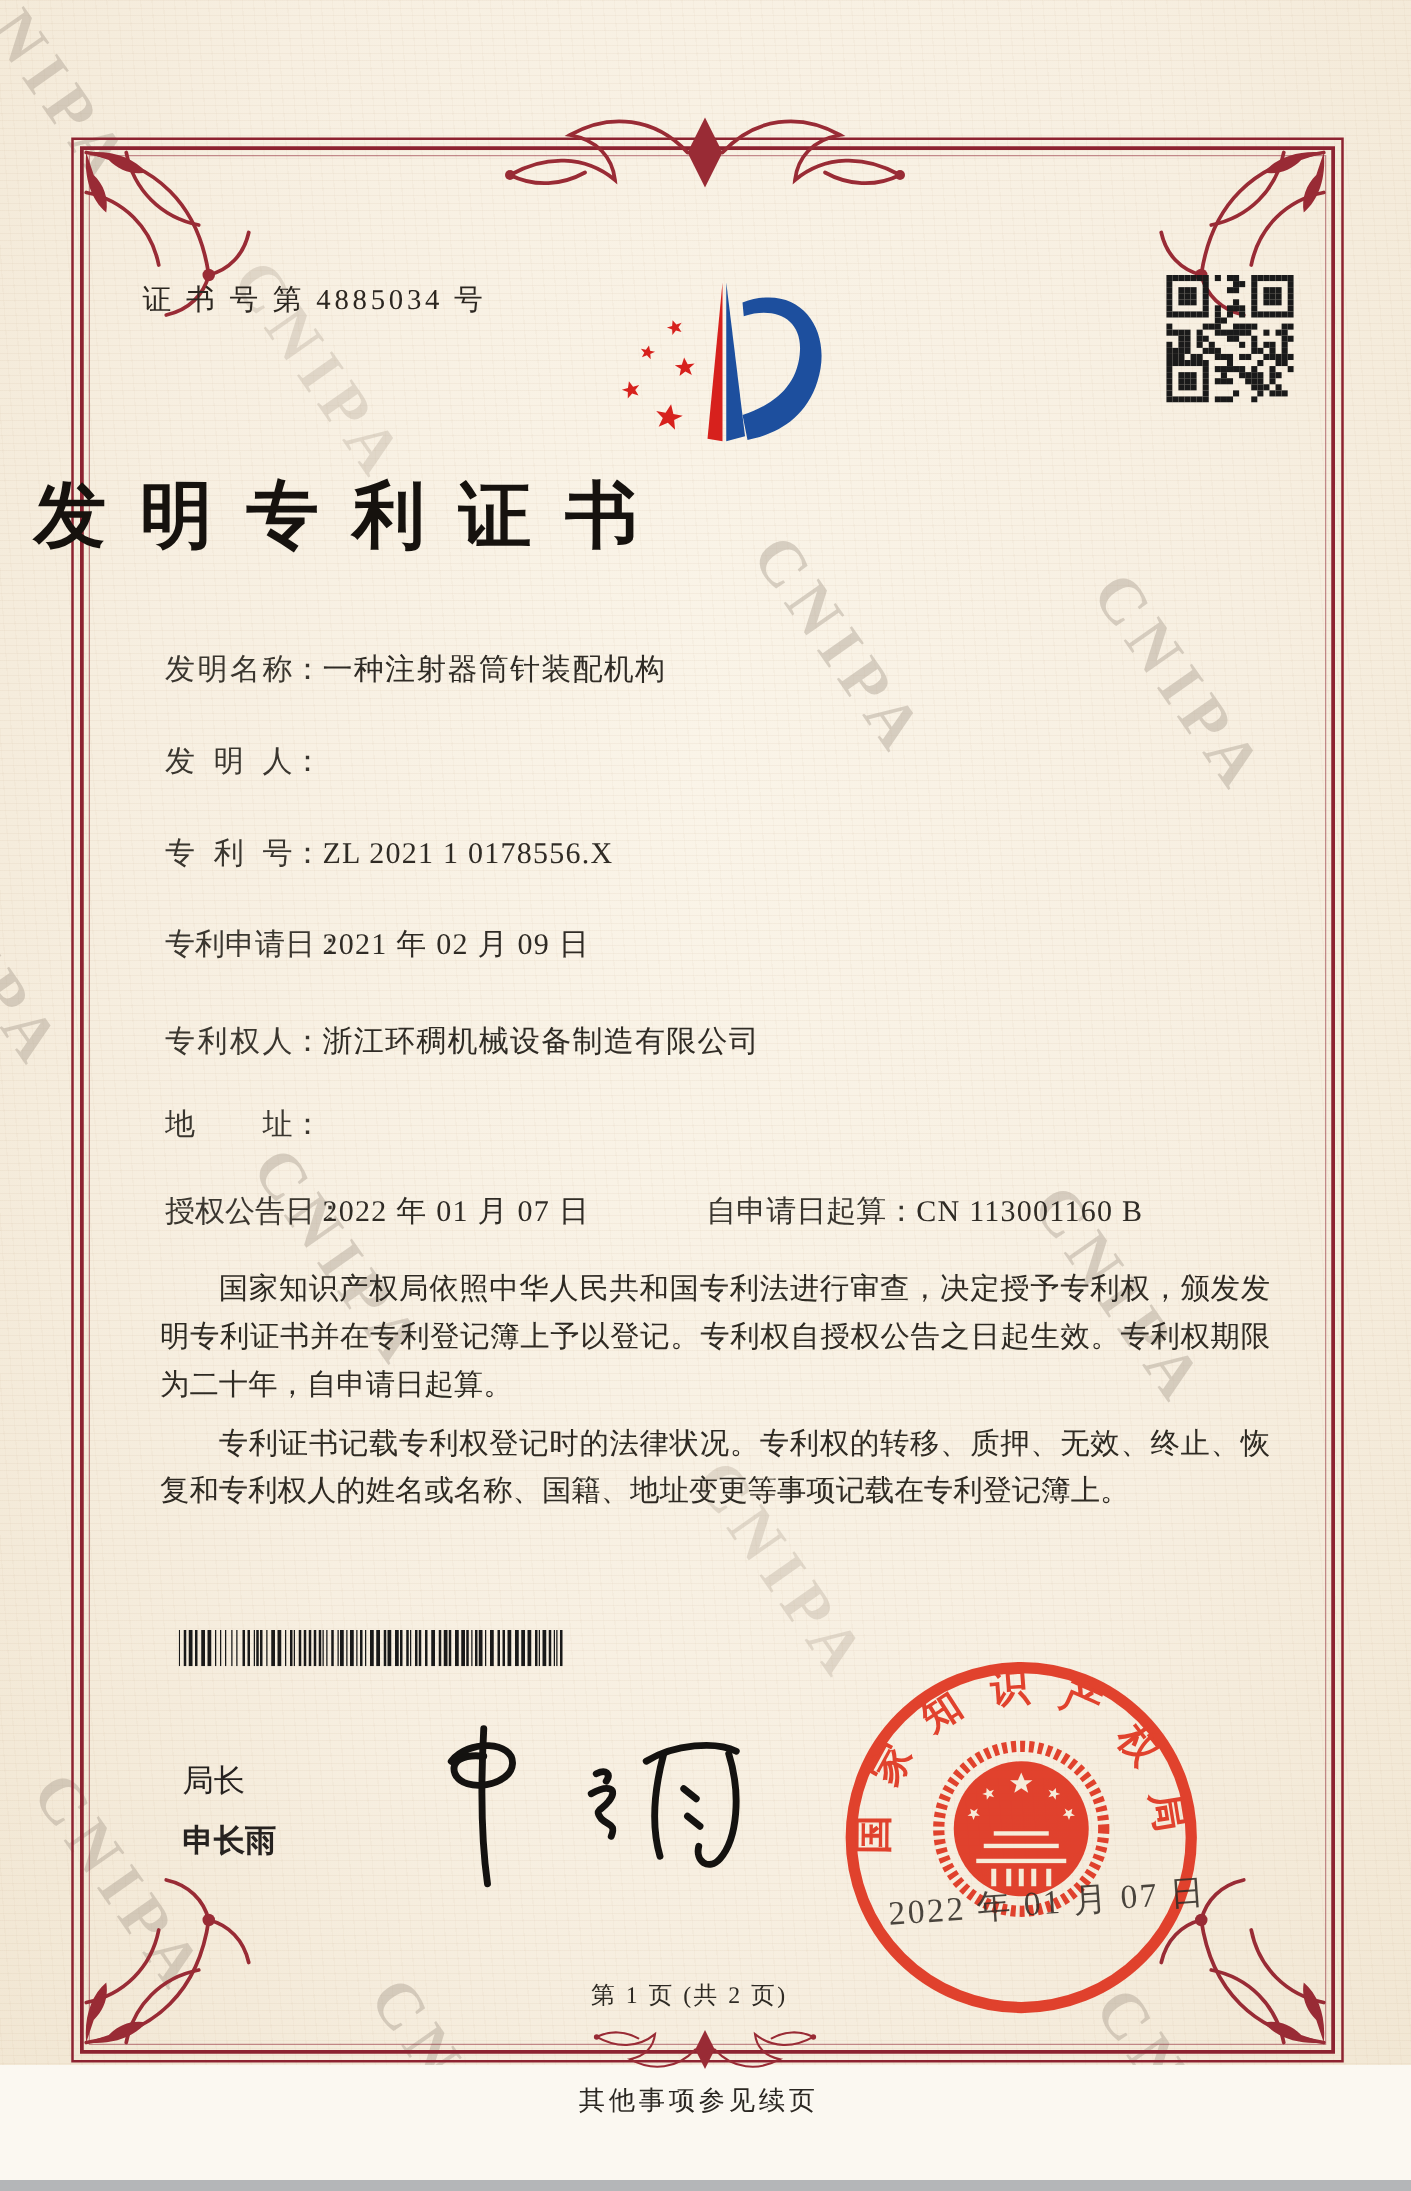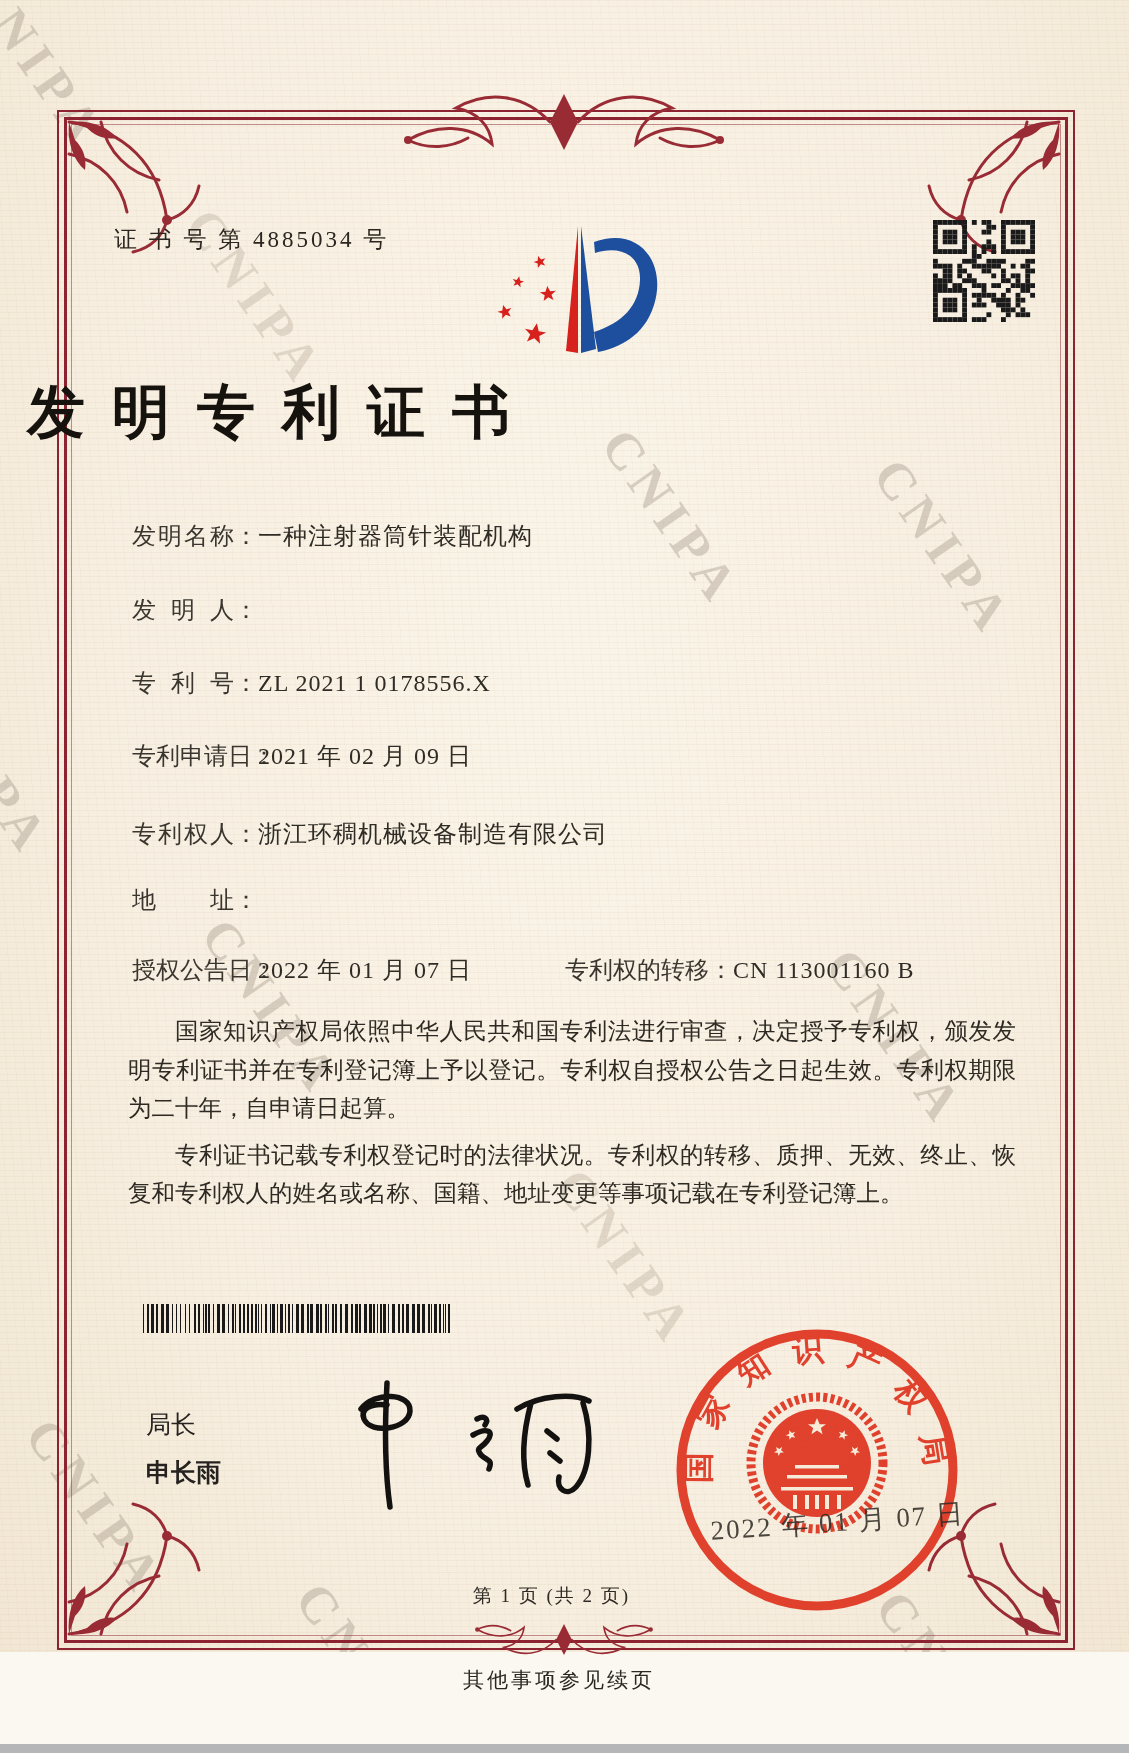--- a/index.html
+++ b/index.html
@@ -420,21 +420,21 @@
   <div class="row r6">
     <span class="flabel">
         <span>授</span>
         <span>权</span>
         <span>公</span>
         <span>告</span>
         <span>日：</span>
       </span>
     <span class="fvalue">2022 年 01 月 07 日</span>
     <span class="col2">
-      <span class="flabel2">专利权的转移：</span>
+      <span class="flabel2">自申请日起算：</span>
       <span class="fvalue">CN 113001160 B</span>
     </span>
   </div>
 
   <div class="paras">
     <p>国家知识产权局依照中华人民共和国专利法进行审查，决定授予专利权，颁发发明专利证书并在专利登记簿上予以登记。专利权自授权公告之日起生效。专利权期限为二十年，自申请日起算。</p>
     <p>专利证书记载专利权登记时的法律状况。专利权的转移、质押、无效、终止、恢复和专利权人的姓名或名称、国籍、地址变更等事项记载在专利登记簿上。</p>
   </div>
 
   <svg class="barcode" id="barcode" width="311" height="29">

